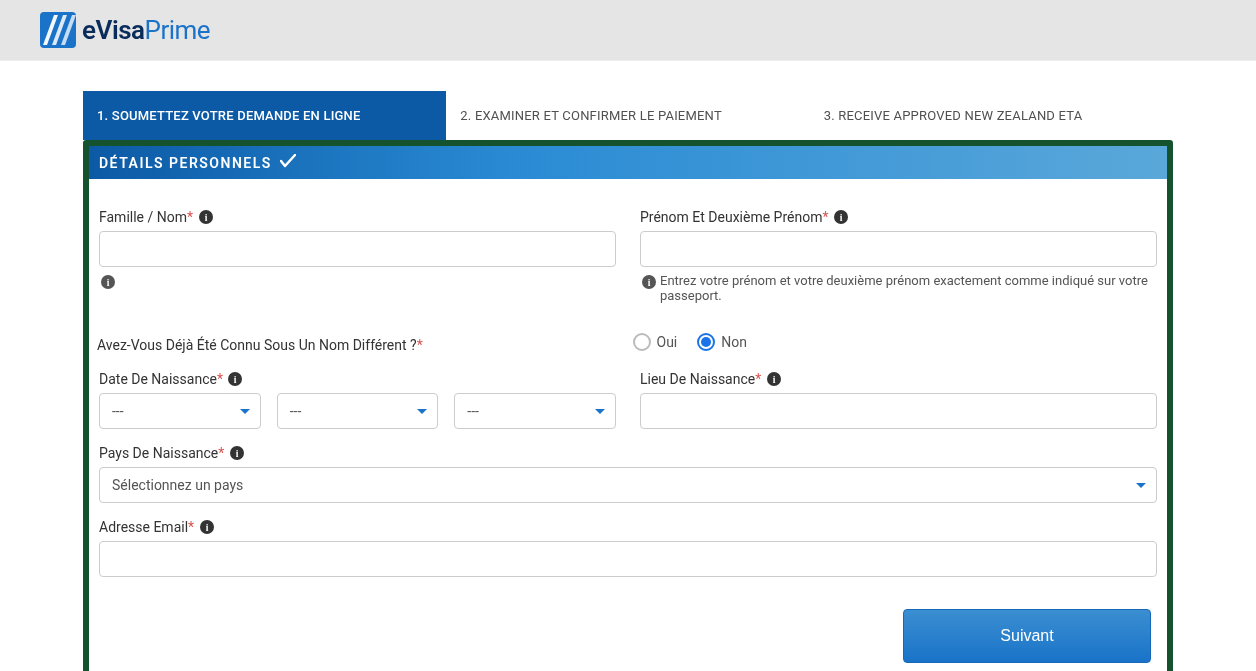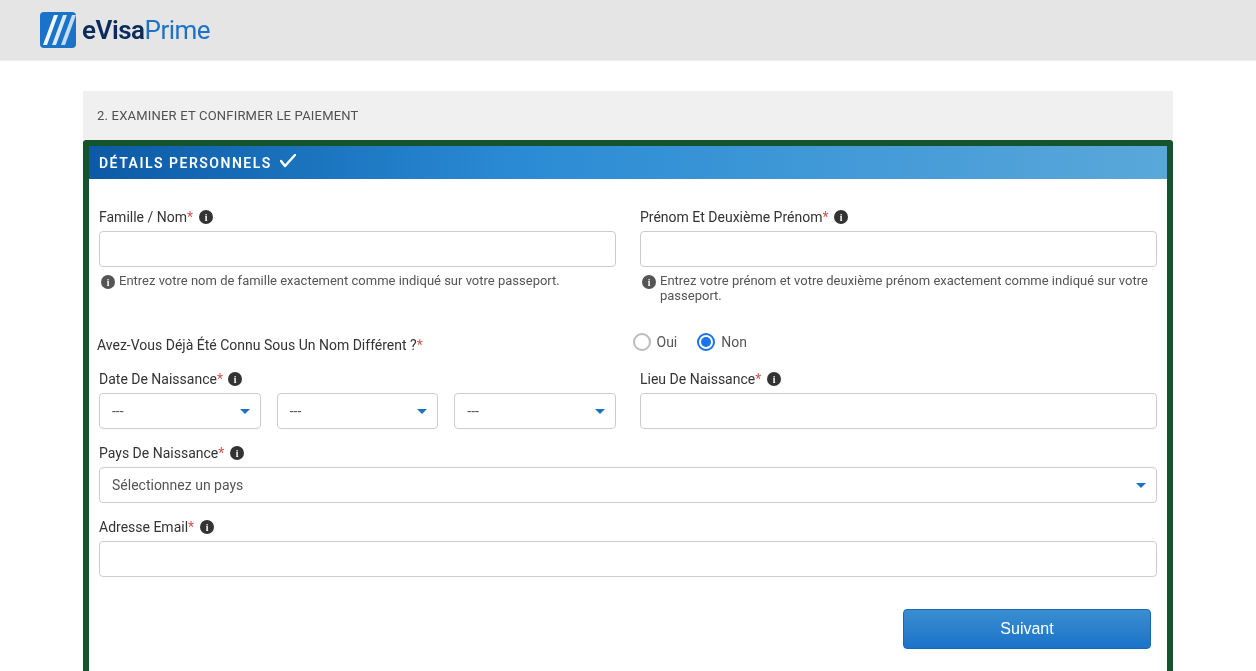--- a/index.html
+++ b/index.html
@@ -214,21 +214,21 @@
       display: flex;
       justify-content: flex-end;
       padding: 16px 8px 0 8px;
     }
     .btn-next {
       background: linear-gradient(180deg, #3a8ed0 0%, #1a73c9 100%);
       color: #fff;
       border: 1px solid #1668b8;
       border-radius: 4px;
       width: 248px;
-      height: 40px;
+      height: 54px;
       font-size: 16px;
       cursor: pointer;
     }
 
     .spacer-top { height: 14px; }
   </style>
 </head>
 <body>
 
 <div class="header-bar">
@@ -243,21 +243,23 @@
     </span>
     <span class="logo-text">
       <span class="e">e</span><span class="visa">Visa</span><span class="prime">Prime</span>
     </span>
   </div>
 </div>
 
 <div class="container">
 
   <div class="steps">
+    <div class="step active">1. SOUMETTEZ VOTRE DEMANDE EN LIGNE</div>
     <div class="step">2. EXAMINER ET CONFIRMER LE PAIEMENT</div>
+    <div class="step">3. RECEIVE APPROVED NEW ZEALAND ETA</div>
   </div>
 
   <div class="panel">
     <div class="panel-header">
       <span>DÉTAILS PERSONNELS</span>
       <span class="check">
         <svg width="16" height="14" viewBox="0 0 16 14">
             <path d="M1 7 L5 12 L15 1" stroke="#fff" stroke-width="2.5" fill="none" stroke-linecap="round" stroke-linejoin="round"></path>
           </svg>
       </span>
@@ -273,21 +275,20 @@
                 <circle cx="8" cy="8" r="8" fill="#333"></circle>
                 <text x="8" y="12" text-anchor="middle" font-size="11" font-weight="bold" fill="#fff" font-family="Georgia, serif">i</text>
               </svg>
           </label>
           <input class="form-control" type="text" value="" style="">
           <div class="helper">
             <svg class="info-icon" viewBox="0 0 16 16">
                 <circle cx="8" cy="8" r="8" fill="#555"></circle>
                 <text x="8" y="12" text-anchor="middle" font-size="11" font-weight="bold" fill="#fff" font-family="Georgia, serif">i</text>
               </svg>
-            <span>Entrez votre nom de famille exactement comme indiqué sur votre passeport.</span>
           </div>
         </div>
         <div class="col">
           <label>
             <span>Prénom Et Deuxième Prénom</span><span class="req">*</span>
             <svg class="info-icon" viewBox="0 0 16 16">
                 <circle cx="8" cy="8" r="8" fill="#333"></circle>
                 <text x="8" y="12" text-anchor="middle" font-size="11" font-weight="bold" fill="#fff" font-family="Georgia, serif">i</text>
               </svg>
           </label>

